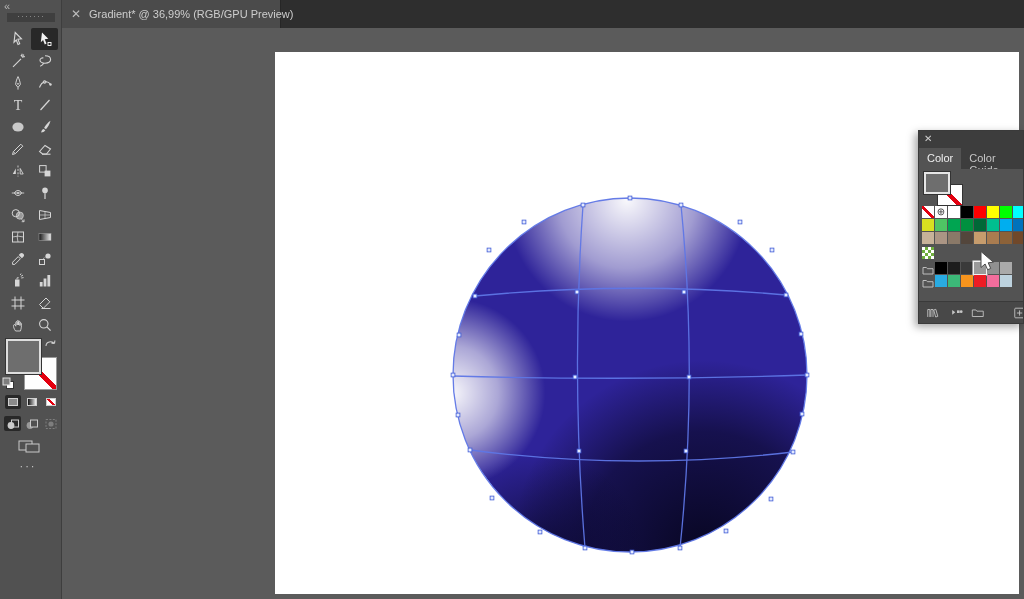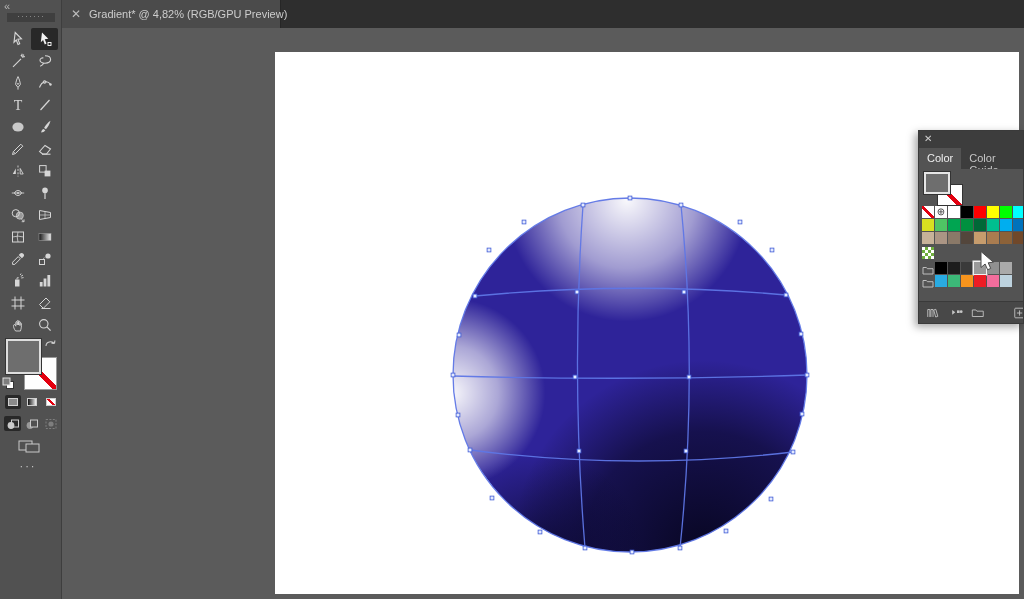--- a/index.html
+++ b/index.html
@@ -396,21 +396,21 @@
         <rect x="1" y="2" width="13" height="9" fill="none" stroke="currentColor"></rect>
         <rect x="8" y="5" width="13" height="8" fill="#515151" stroke="currentColor"></rect>
       </svg>
   </div>
   <div class="more">···</div>
 </div>
 
 <div class="tabbar">
   <div class="doc-tab">
     <span class="doc-close">✕</span>
-    <span class="doc-title">Gradient* @ 4,82% (RGB/GPU Preview)</span>
+    <span class="doc-title">Gradient* @ 36,99% (RGB/GPU Preview)</span>
   </div>
 </div>
 
 <div class="panel">
   <div class="panel-head">
     <span class="panel-close">✕</span>
   </div>
   <div class="panel-tabs">
     <div class="ptab active">Color</div>
     <div class="ptab">Color Guide</div>

